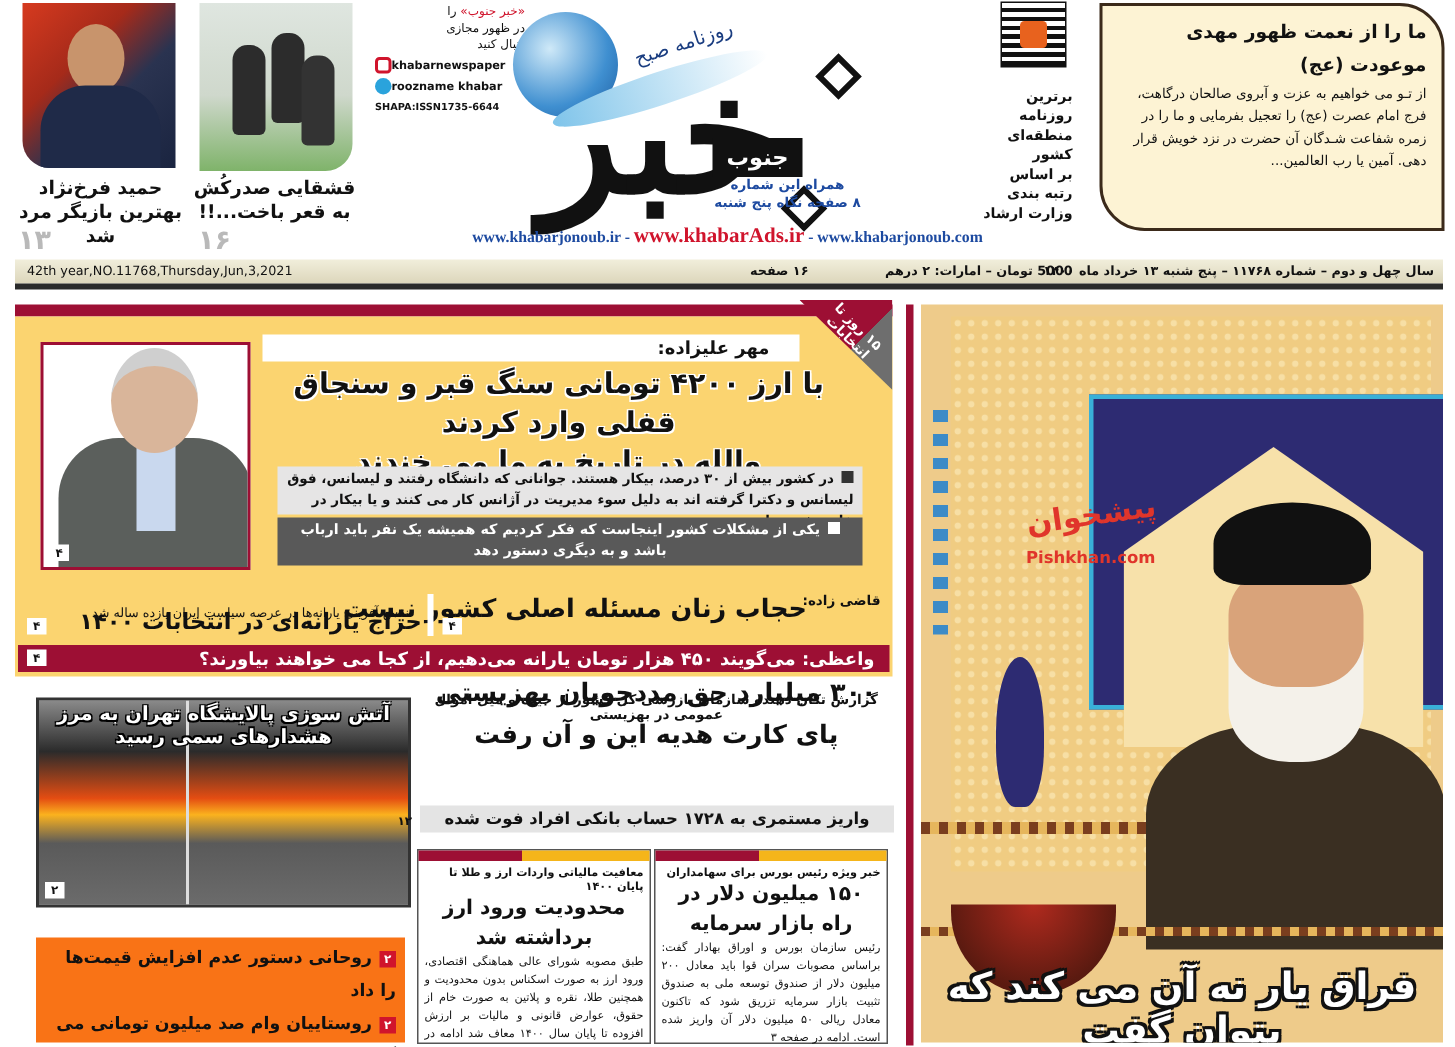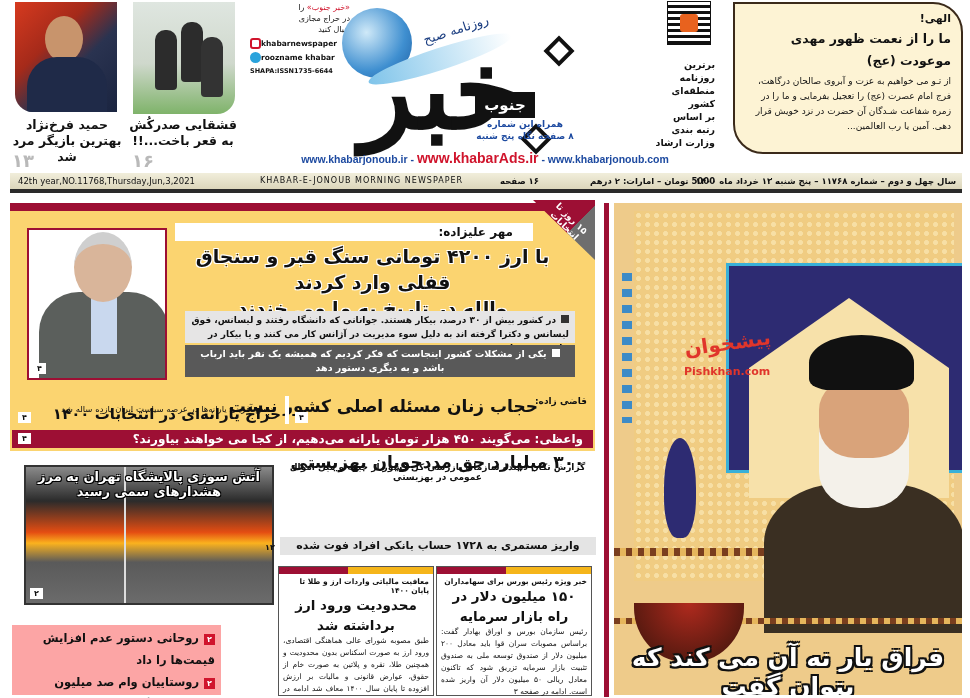--- a/index.html
+++ b/index.html
@@ -28,21 +28,21 @@
 .rooz{position:absolute;left:102px;top:22px;font-size:13px;color:#1a3d80;transform:rotate(-18deg);direction:rtl}
 .diamond{position:absolute;width:22px;height:22px;background:#fff;border:4px solid #111;transform:rotate(45deg)}
 .supp{position:absolute;left:150px;top:118px;width:110px;text-align:center;color:#1d4aa0;font-weight:bold;font-size:9px;line-height:12px;direction:rtl}
 .qr{left:668px;top:2px;width:42px;height:42px;background:repeating-linear-gradient(0deg,#111 0 3px,#fff 3px 6px),#111;outline:1px solid #111}
 .qr .o{position:absolute;left:12px;top:12px;width:18px;height:18px;background:#e8621e;border-radius:3px}
 .rank{left:650px;top:58px;width:65px;font-size:9.5px;font-weight:bold;line-height:13px;text-align:right;direction:rtl}
 .prayer{left:733px;top:2px;width:230px;height:152px;background:#fdf3d4;border:2px solid #3b2a1a;border-radius:0 30px 0 30px;padding:6px 10px;direction:rtl;text-align:right}
 .prayer .t1{font-weight:bold;font-size:11px;line-height:18px}
 .prayer .t2{font-weight:bold;font-size:12.5px;line-height:22px}
 .prayer .b{font-size:9px;line-height:15px;margin-top:2px}
-.urls{left:255px;top:150px;width:460px;text-align:center;font-weight:bold;font-size:10.5px;color:#1d4aa0;font-family:Liberation Sans, sans-serif;white-space:nowrap}
+.urls{left:255px;top:150px;width:460px;text-align:center;font-weight:bold;font-size:10.5px;color:#1d4aa0;font-family:Liberation Serif, serif;white-space:nowrap}
 .urls .mid{color:#d0142c;font-size:14px}
 .strip{left:10px;top:173px;width:952px;height:16px;background:linear-gradient(180deg,#f1eedb,#dcd6bb);font-size:8.5px;line-height:16px}
 .strip span{position:absolute;top:0}
 .darkbar{left:10px;top:189px;width:952px;height:4px;background:#2a2a2a}
 
 .maroon-top{left:10px;top:203px;width:585px;height:8px;background:#9d0f34}
 .yframe{left:10px;top:211px;width:585px;height:240px;background:#fbd470}
 .portrait{left:27px;top:228px;width:140px;height:152px;background:#fff;border:2px solid #9d0f34;overflow:hidden}
 .portrait .head{position:absolute;left:45px;top:2px;width:58px;height:70px;border-radius:50%;background:#d9b59a;border-top:12px solid #cfcfcf}
 .portrait .jacket{position:absolute;left:10px;top:62px;width:130px;height:100px;background:#5b5f5c;border-radius:40px 40px 0 0}
@@ -67,21 +67,21 @@
 .fire .t{position:absolute;left:0;top:2px;width:100%;text-align:center;color:#fff;font-weight:bold;font-size:13px;direction:rtl;text-shadow:1px 1px 0 #000,-1px -1px 0 #000,1px -1px 0 #000,-1px 1px 0 #000}
 .fire .divide{position:absolute;left:98px;top:0;width:2px;height:100%;background:#ddd}
 .kicker{left:275px;top:462px;width:325px;text-align:center;direction:rtl;font-size:9px;font-weight:bold}
 .h300{left:275px;top:448px;width:325px;text-align:center;direction:rtl;font-size:17px;font-weight:bold;line-height:28px}
 .varizbar{left:280px;top:537px;width:316px;height:18px;background:#e4e4e4;direction:rtl;text-align:center;font-size:11px;font-weight:bold;line-height:18px}
 .brief{top:566px;width:156px;height:130px;border:1px solid #555;direction:rtl;text-align:right;padding:0 4px}
 .brief .bar{height:7px;margin:0 -4px 3px;background:linear-gradient(90deg,#9d0f34 0 45%,#f5b51a 45% 100%)}
 .brief .k{font-size:7.5px;font-weight:bold;text-align:right}
 .brief .h{font-size:13.5px;font-weight:bold;text-align:center;line-height:20px}
 .brief .p{font-size:7.5px;line-height:12px;text-align:justify}
-.bullets{left:12px;top:625px;width:209px;height:70px;background:#fca5a5;direction:rtl;padding:2px 6px}
+.bullets{left:24px;top:625px;width:246px;height:70px;background:#f97316;direction:rtl;padding:2px 6px}
 .bullets div{font-size:11.5px;font-weight:bold;line-height:22px;text-align:right}
 .bullets .n{display:inline-block;width:11px;height:11px;background:#d0142c;color:#fff;font-size:8px;text-align:center;line-height:11px;margin-left:5px}
 .vline{left:604px;top:203px;width:5px;height:494px;background:#9d0f34}
 
 .poster{left:614px;top:203px;width:348px;height:492px;background:#eecb8a;overflow:hidden}
 .poster .hex{position:absolute;left:20px;top:8px;width:320px;height:370px;background:radial-gradient(circle,#f7dfa5 35%,#f0cc82 36%) 0 0/9px 9px}
 .poster .arch{position:absolute;left:112px;top:60px;width:240px;height:210px;background:#2d2b72;border:3px solid #39b0d8}
 .poster .archin{position:absolute;left:135px;top:95px;width:200px;height:200px;background:#f7e1aa;clip-path:polygon(0 35%,50% 0,100% 35%,100% 100%,0 100%)}
 .poster .turban{position:absolute;left:195px;top:132px;width:105px;height:55px;border-radius:50% 50% 20% 20%;background:#111}
 .poster .face2{position:absolute;left:205px;top:175px;width:90px;height:80px;border-radius:40%;background:#d9a37a}
@@ -115,21 +115,21 @@
     <div class="p" style="left:68px;top:35px;background:#333"></div>
 </div>
 <div class="abs cap" style="left:128px;top:117px;width:110px">
   <div>قشقایی صدرکُش</div>
   <div>به قعر باخت...!!</div>
 </div>
 <div class="abs pg" style="left:132px;top:150px">۱۶</div>
 
 <div class="abs social">
   <div><span class="red">«خبر جنوب»</span><span> را</span></div>
-  <div>در حراج مجازی</div>
+  <div>در ظهور مجازی</div>
   <div>دنبال کنید</div>
   <div class="row">
       <span class="ig"></span>
       <span>khabarnewspaper</span>
     </div>
   <div class="row">
       <span class="tg"></span>
       <span>roozname khabar</span>
     </div>
   <div class="row" style="font-size:6.5px">SHAPA:ISSN1735-6644</div>
@@ -154,32 +154,30 @@
   </div>
 <div class="abs rank">
   <div>برترین روزنامه</div>
   <div>منطقه‌ای کشور</div>
   <div>بر اساس</div>
   <div>رتبه بندی</div>
   <div>وزارت ارشاد</div>
 </div>
 
 <div class="abs prayer">
-  <div class="t1">الهی!</div>
   <div class="t2">ما را از نعمت ظهور مهدی موعودت (عج)</div>
   <div class="b">از تـو می خواهیم به عزت و آبروی صالحان درگاهت، فرج امام عصرت (عج) را تعجیل بفرمایی و ما را در زمره شفاعت شـدگان آن حضرت در نزد خویش قرار دهی. آمین یا رب العالمین...</div>
 </div>
 
 <div class="abs urls">
   <span>www.khabarjonoub.ir - </span><span class="mid">www.khabarAds.ir</span><span> - www.khabarjonoub.com</span>
 </div>
 
 <div class="abs strip">
   <span style="left:8px">42th year,NO.11768,Thursday,Jun,3,2021</span>
-  <span style="left:250px;letter-spacing:1px;font-size:8px">KHABAR-E-JONOUB MORNING NEWSPAPER</span>
   <span style="left:490px;direction:rtl;font-weight:bold">۱۶ صفحه</span>
   <span style="left:580px;direction:rtl;font-weight:bold">5000 تومان – امارات: ۲ درهم</span>
   <span style="right:6px;direction:rtl;font-weight:bold">سال چهل و دوم – شماره ۱۱۷۶۸ – پنج شنبه ۱۳ خرداد ماه ۱۴۰۰</span>
 </div>
 <div class="abs darkbar"></div>
 
 <div class="abs maroon-top"></div>
 <div class="abs yframe"></div>
 <div class="abs portrait">
   <div class="jacket"></div>
@@ -214,20 +212,21 @@
 
 <div class="abs fire">
   <div class="divide"></div>
   <div class="t">آتش سوزی پالایشگاه تهران به مرز هشدارهای سمی رسید</div>
   <span class="abs pnum" style="left:4px;bottom:4px">۲</span>
 </div>
 
 <div class="abs kicker">گزارش تکان دهنده سازمان بازرسی کل کشور از حیف و میل اموال عمومی در بهزیستی</div>
 <div class="abs h300">
   <div>۳۰۰ میلیارد حق مددجویان بهزیستی</div>
+  <div>پای کارت هدیه این و آن رفت</div>
 </div>
 <div class="abs varizbar"><span>واریز مستمری به ۱۷۲۸ حساب بانکی افراد فوت شده</span></div>
 <div class="abs" style="left:265px;top:543px;font-size:8px;font-weight:bold">۱۲</div>
 
 <div class="abs brief" style="left:436px">
   <div class="bar"></div>
   <div class="k">خبر ویژه رئیس بورس برای سهامداران</div>
   <div class="h">۱۵۰ میلیون دلار در راه بازار سرمایه</div>
   <div class="p">رئیس سازمان بورس و اوراق بهادار گفت: براساس مصوبات سران قوا باید معادل ۲۰۰ میلیون دلار از صندوق توسعه ملی به صندوق تثبیت بازار سرمایه تزریق شود که تاکنون معادل ریالی ۵۰ میلیون دلار آن واریز شده است. ادامه در صفحه ۳</div>
 </div>

